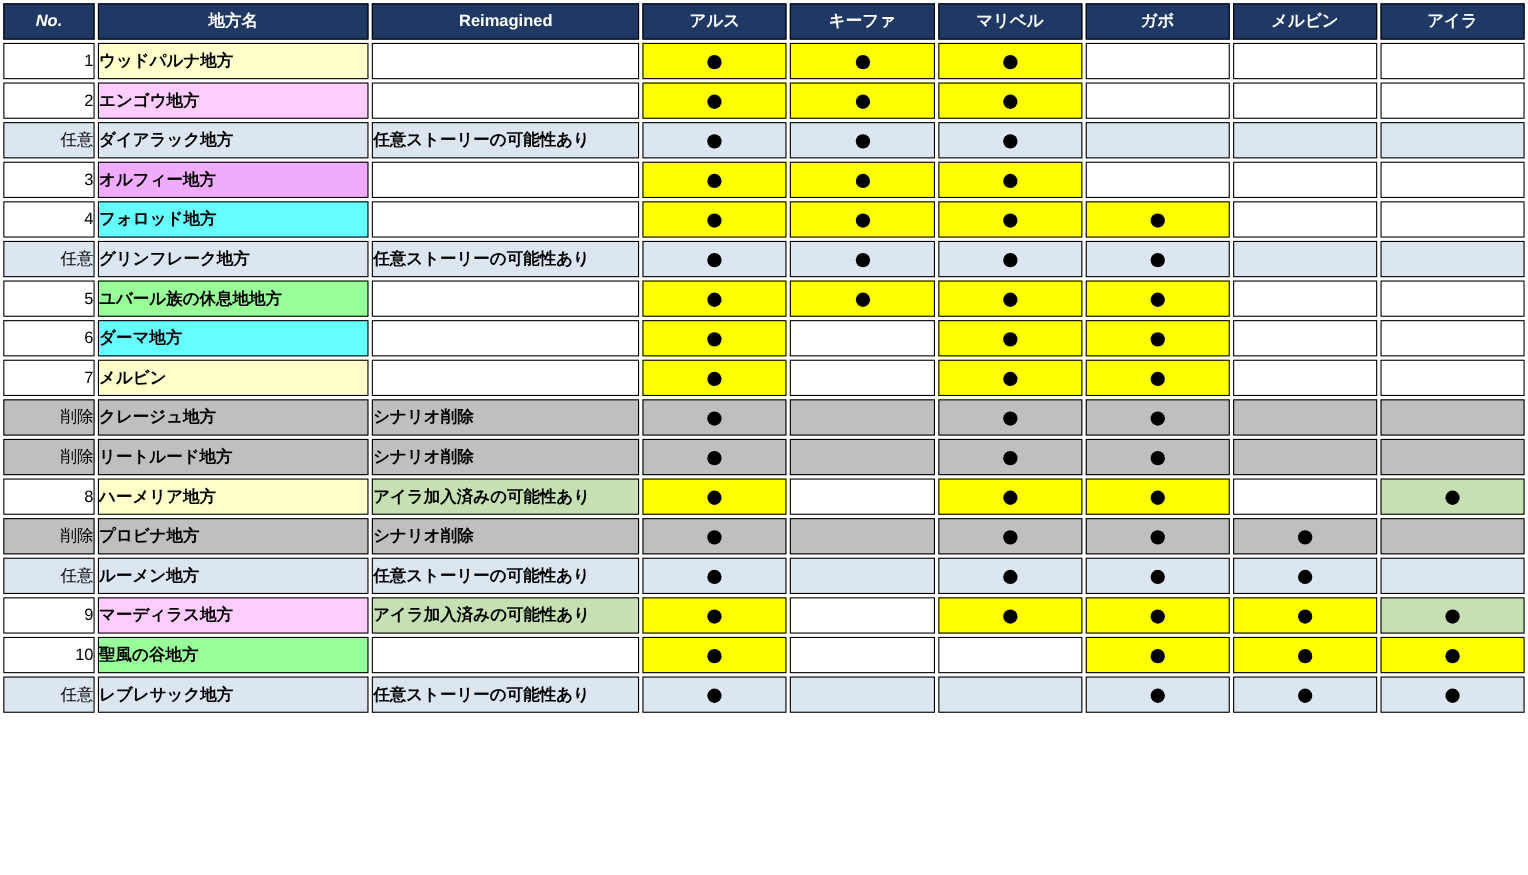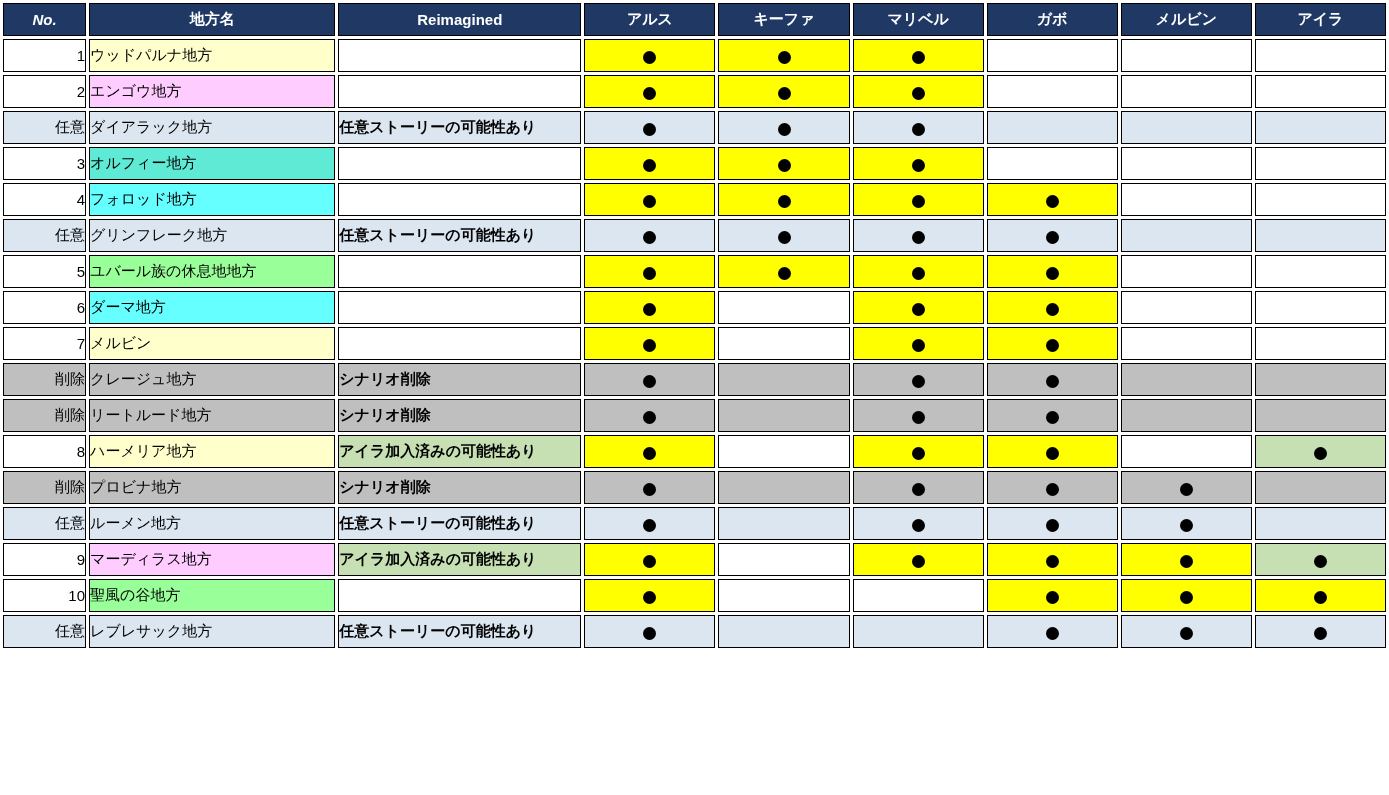--- a/index.html
+++ b/index.html
@@ -43,21 +43,21 @@
     text-align: right;
     padding-right: 8px;
     font-size: 15px;
     font-weight: normal;
     color: #000000;
   }
   td.c-region {
     text-align: left;
     padding-left: 6px;
     font-size: 15px;
-    font-weight: normal;
+    font-weight: bold;
     color: #000000;
   }
   td.c-reimagined {
     text-align: left;
     padding-left: 6px;
     font-size: 14px;
     font-weight: bold;
     color: #000000;
   }
   td.c-char {
@@ -135,21 +135,21 @@
         <td class="c-reimagined" style="background: rgb(220, 230, 241);">任意ストーリーの可能性あり</td>
         <td class="c-char" style="background: rgb(220, 230, 241);"><span class="dot"></span></td>
         <td class="c-char" style="background: rgb(220, 230, 241);"><span class="dot"></span></td>
         <td class="c-char" style="background: rgb(220, 230, 241);"><span class="dot"></span></td>
         <td class="c-char" style="background: rgb(220, 230, 241);"></td>
         <td class="c-char" style="background: rgb(220, 230, 241);"></td>
         <td class="c-char" style="background: rgb(220, 230, 241);"></td>
       </tr>
       <tr>
         <td class="c-no" style="background: rgb(255, 255, 255);">3</td>
-        <td class="c-region" style="background: #5eead4;">オルフィー地方</td>
+        <td class="c-region" style="background: #f0abfc;">オルフィー地方</td>
         <td class="c-reimagined" style="background: rgb(255, 255, 255);"></td>
         <td class="c-char" style="background: rgb(255, 255, 0);"><span class="dot"></span></td>
         <td class="c-char" style="background: rgb(255, 255, 0);"><span class="dot"></span></td>
         <td class="c-char" style="background: rgb(255, 255, 0);"><span class="dot"></span></td>
         <td class="c-char" style="background: rgb(255, 255, 255);"></td>
         <td class="c-char" style="background: rgb(255, 255, 255);"></td>
         <td class="c-char" style="background: rgb(255, 255, 255);"></td>
       </tr>
       <tr>
         <td class="c-no" style="background: rgb(255, 255, 255);">4</td>

